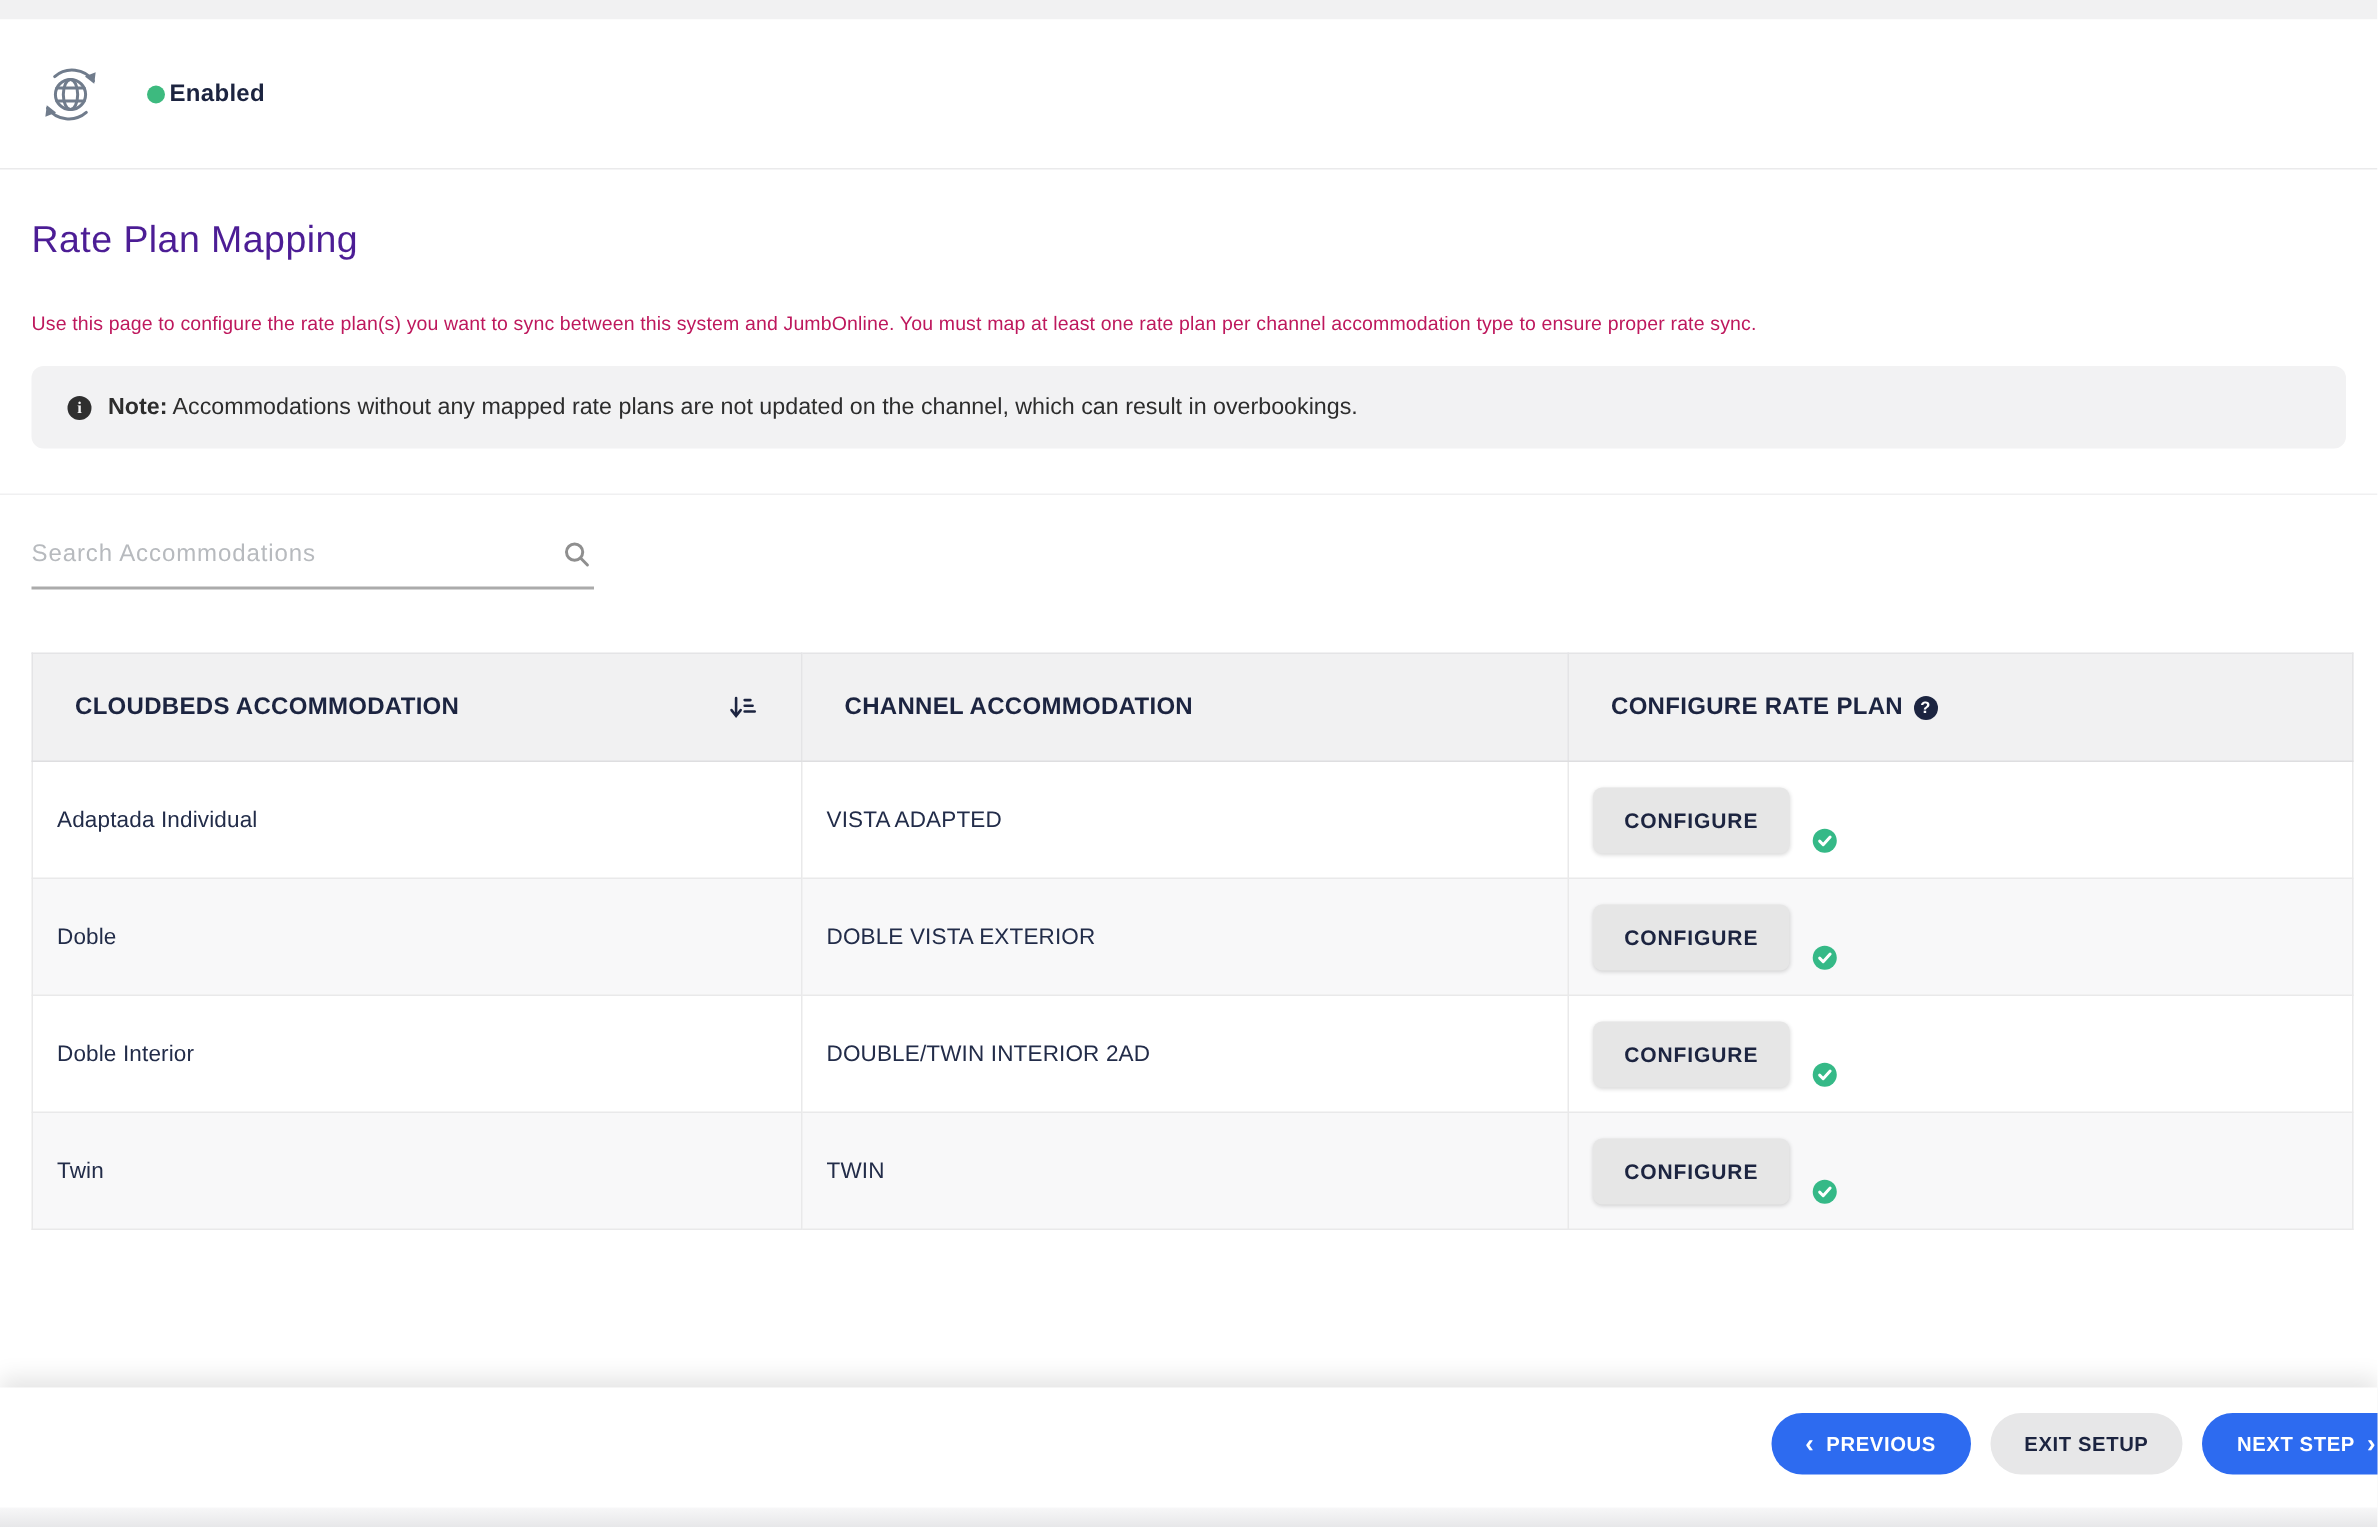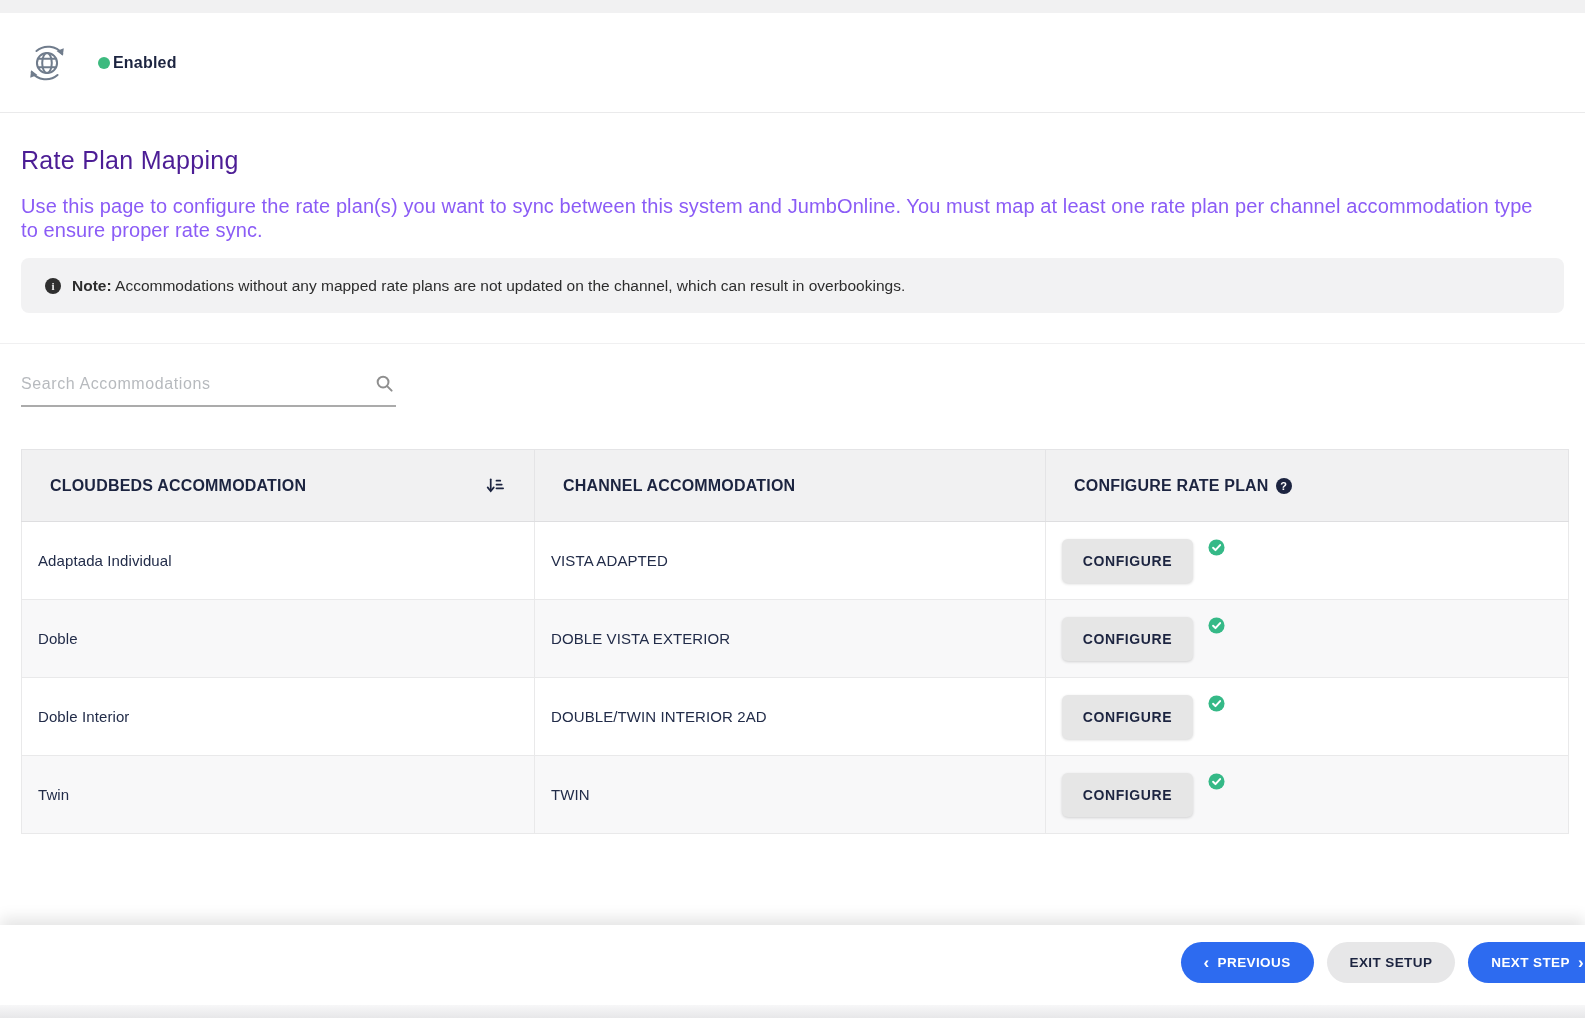--- a/index.html
+++ b/index.html
@@ -19,21 +19,21 @@
     padding:0 24px;
     background:#fff;
   }
   .sync-icon svg { display:block; }
   .status { display:flex; align-items:center; gap:3px; margin-left:28px; }
   .status-dot { width:12px; height:12px; border-radius:50%; background:#3dba7f; }
   .status-label { font-size:16px; font-weight:700; color:#1c2440; letter-spacing:.2px; }
 
   .main { padding:0 21px; }
   .page-title { font-size:25px; font-weight:400; color:#4c1d95; margin-top:32px; line-height:30px; letter-spacing:.3px; }
-  .page-desc { margin-top:19px; font-size:20px; line-height:24px; color:#8b5cf6; max-width:1512px; letter-spacing:.1px; }
+  .page-desc { margin-top:29px; font-size:13px; line-height:24px; color:#be185d; max-width:1512px; letter-spacing:.1px; }
 
   .note-box {
     margin-top:16px; height:55px; background:#f2f2f3; border-radius:8px;
     display:flex; align-items:center; padding:0 24px; gap:11px;
     font-size:15.5px; color:#2d2d2d;
   }
   .info-icon {
     width:16px; height:16px; border-radius:50%; background:#2f2f2f; color:#f2f2f3;
     font-size:11px; font-weight:700; display:flex; align-items:center; justify-content:center;
     font-family:"Liberation Serif", serif; flex:0 0 auto;
@@ -70,21 +70,21 @@
   .map-table th .th-inner { display:flex; align-items:center; }
   .map-table th .th-inner.space { justify-content:space-between; }
   .map-table td {
     height:78px; vertical-align:middle; padding:0 16px;
     font-size:15px; color:#222c49; letter-spacing:.1px;
     border:1px solid #e9e9ea; border-top:none;
   }
   .map-table tbody tr:nth-child(even) td { background:#f8f8f9; }
   .map-table tbody tr:nth-child(odd)  td { background:#ffffff; }
 
-  .configure-cell { display:flex; align-items:flex-start; gap:15px; }
+  .configure-cell { display:flex; align-items:flex-end; gap:15px; }
   .configure-btn {
     width:131px; height:44px; border:none; border-radius:6px;
     background:#e6e6e6; color:#1c2440; font-family:"Liberation Sans", sans-serif;
     font-size:14px; font-weight:700; letter-spacing:.6px; cursor:pointer;
     box-shadow:0 1px 3px rgba(0,0,0,.16);
   }
   .check-icon svg { display:block; }
 
   .question-icon {
     width:16px; height:16px; border-radius:50%; background:#1c2440; color:#fff;

